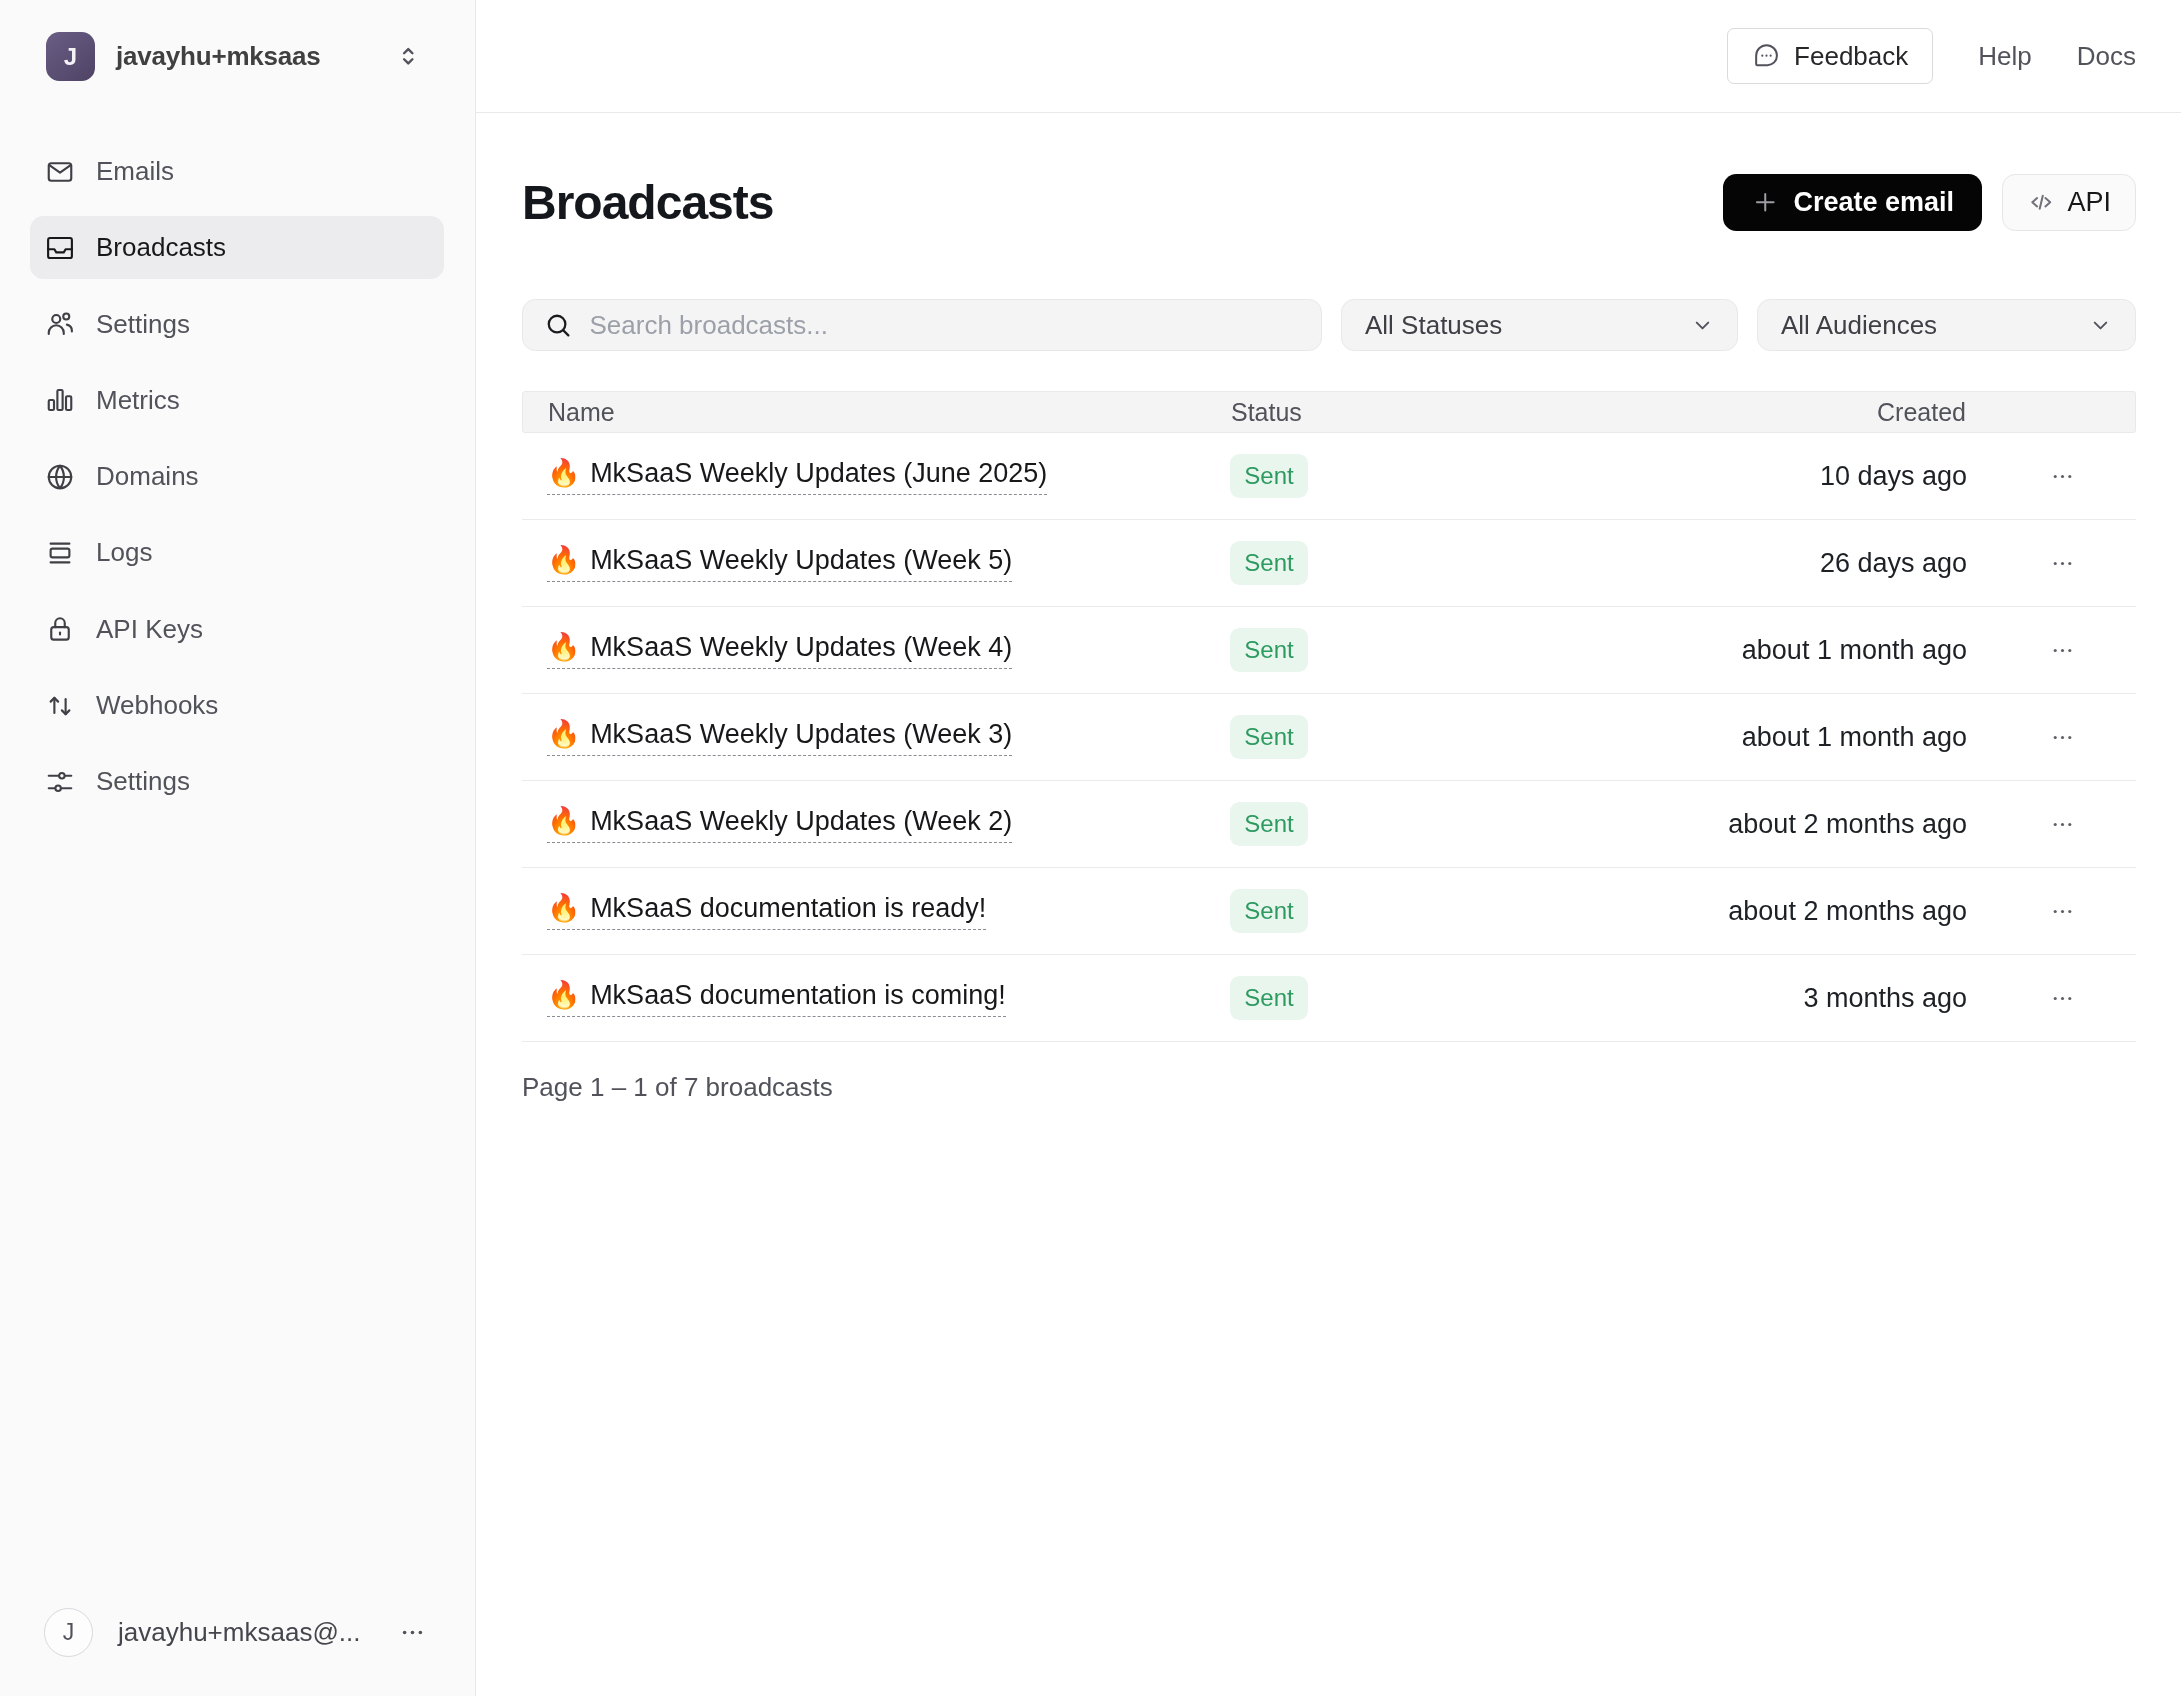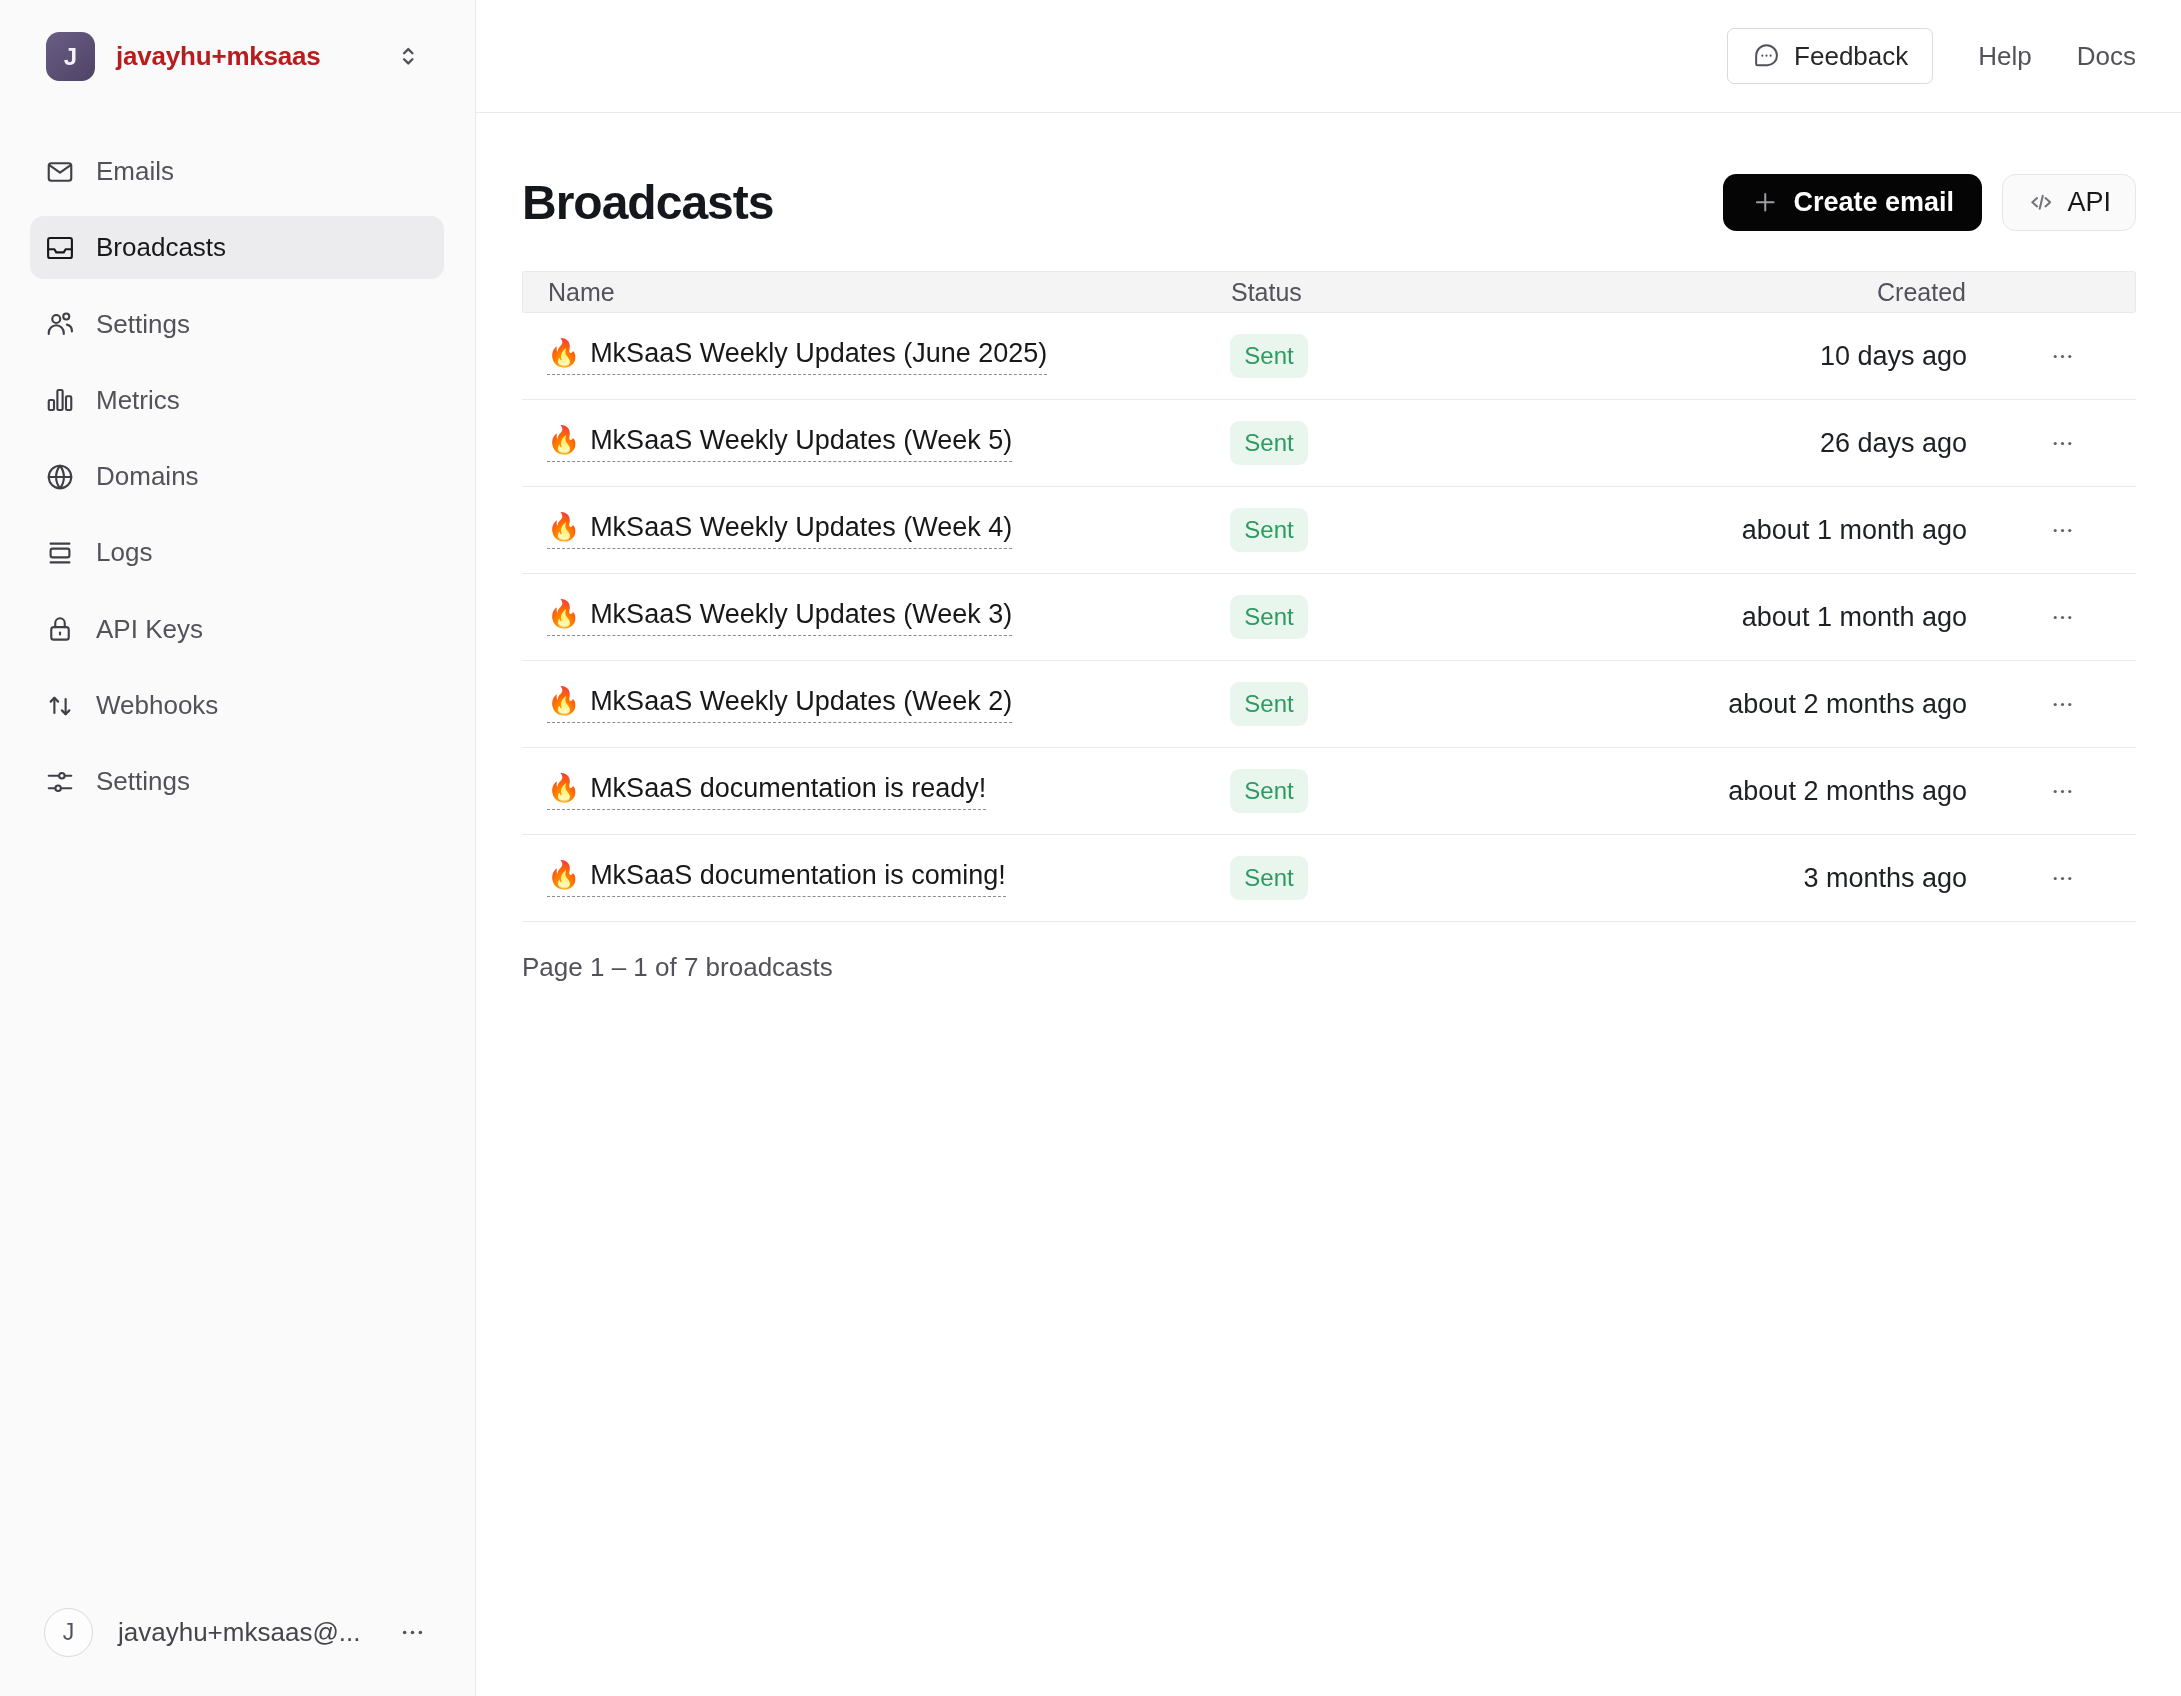--- a/index.html
+++ b/index.html
@@ -3,21 +3,21 @@
 <meta charset="utf-8">
 <style>
   * { margin:0; padding:0; box-sizing:border-box; }
   html,body { width:2182px; height:1697px; background:#fff; font-family:"Liberation Sans", sans-serif; overflow:hidden; }
   .app { display:flex; width:2182px; height:1697px; }
 
   
   .sidebar { width:476px; min-width:476px; background:#fafafa; border-right:1.9px solid #e8e8eb; display:flex; flex-direction:column; }
   .account { display:flex; align-items:center; gap:21px; padding:32px 53px 27px 46px; }
   .avatar-sq { width:49px; height:49px; border-radius:13.3px; background:linear-gradient(140deg,#6b5d85,#4e4365); color:#f4f2f7; display:flex; align-items:center; justify-content:center; font-size:24px; font-weight:700; }
-  .account-name { font-size:26px; font-weight:700; color:#b91c1c; letter-spacing:-0.2px; }
+  .account-name { font-size:26px; font-weight:700; color:#404040; letter-spacing:-0.2px; }
   .account-chevrons { margin-left:auto; color:#52525b; display:flex; }
   .nav { padding:32px 31px 0 30px; display:flex; flex-direction:column; gap:13.3px; }
   .nav-item { display:flex; align-items:center; gap:21px; height:63px; padding:0 15px; border-radius:13.3px; font-size:26px; color:#52525b; cursor:pointer; }
   .nav-item .nav-icon { color:#3f3f46; display:flex; }
   .nav-item.active { background:#ececee; color:#18181b; font-weight:500; }
   .nav-item.active .nav-icon { color:#18181b; }
   .sidebar-footer { margin-top:auto; display:flex; align-items:center; gap:25px; padding:27px 46px 40px 44px; }
   .avatar-circle { width:49px; height:49px; border-radius:50%; background:#fdfdfd; border:1.9px solid #d9d9de; color:#52525b; display:flex; align-items:center; justify-content:center; font-size:23px; }
   .footer-email { font-size:26px; font-weight:500; color:#45454d; }
   .footer-dots { margin-left:13.3px; color:#52525b; display:flex; cursor:pointer; }
@@ -226,20 +226,47 @@
                   <path d="m8.5 8.5-4 3.5 4 3.5"></path>
                   <path d="m15.5 8.5 4 3.5-4 3.5"></path>
                   <path d="m13.3 6.5-2.6 11"></path>
                 </svg>
             </span>
             <span>API</span>
           </button>
         </div>
       </div>
 
+      <div class="filters">
+        <div class="search">
+          <span class="mag">
+            <svg width="28.5" height="28.5" viewBox="0 0 24 24" fill="none" stroke="currentColor" stroke-width="1.9" stroke-linecap="round">
+                <circle cx="11" cy="11" r="7"></circle>
+                <path d="m20.5 20.5-4-4"></path>
+              </svg>
+          </span>
+          <input type="text" placeholder="Search broadcasts..." style="">
+        </div>
+        <div class="select statuses">
+          <span>All Statuses</span>
+          <span class="chev">
+            <svg width="23" height="23" viewBox="0 0 24 24" fill="none" stroke="currentColor" stroke-width="2" stroke-linecap="round" stroke-linejoin="round">
+                <path d="m6 9 6 6 6-6"></path>
+              </svg>
+          </span>
+        </div>
+        <div class="select audiences">
+          <span>All Audiences</span>
+          <span class="chev">
+            <svg width="23" height="23" viewBox="0 0 24 24" fill="none" stroke="currentColor" stroke-width="2" stroke-linecap="round" stroke-linejoin="round">
+                <path d="m6 9 6 6 6-6"></path>
+              </svg>
+          </span>
+        </div>
+      </div>
 
       <div class="table">
         <div class="thead grid-cols">
           <div class="th-name">Name</div>
           <div>Status</div>
           <div class="th-created">Created</div>
           <div></div>
         </div>
 
         <div class="row grid-cols">

